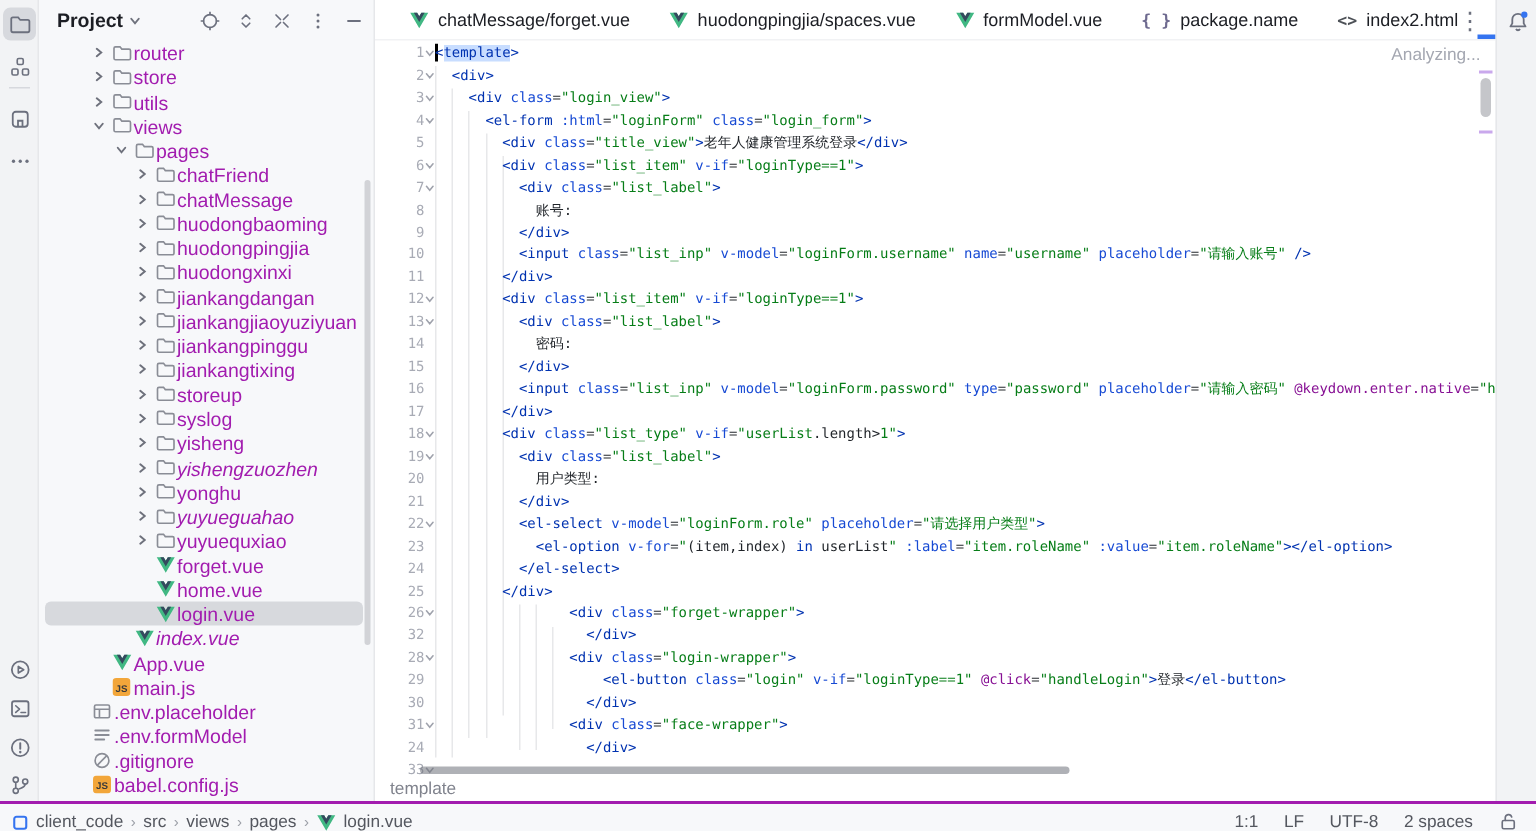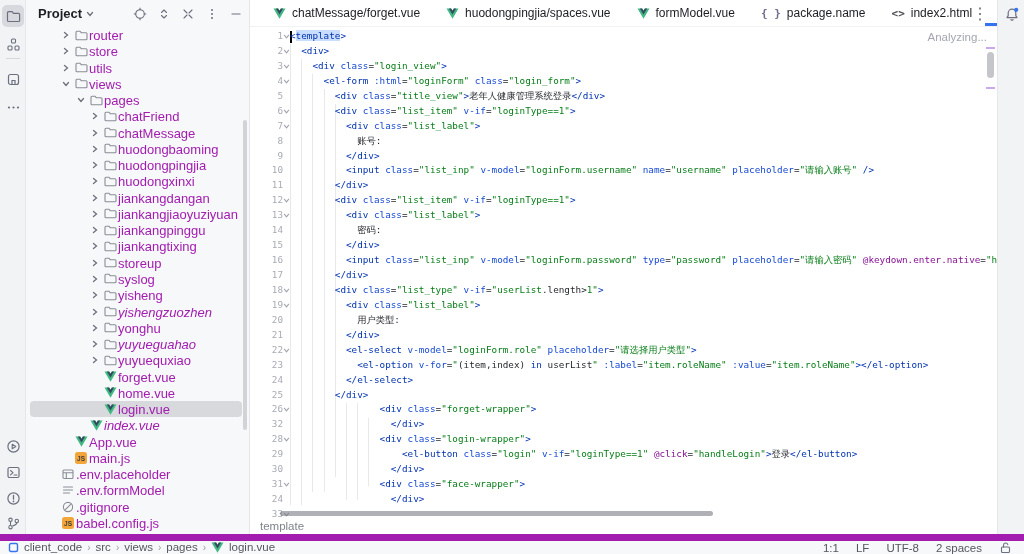--- a/index.html
+++ b/index.html
@@ -62,21 +62,21 @@
   .c-hl { color:#0032b0; background:#c8ddff; }
   .caret { display:inline-block; width:1.5px; height:12px; background:#000; vertical-align:middle; margin-right:-1.5px; }
   .guide { position:absolute; width:1px; background:#e7e8ea; }
   .analyzing { position:absolute; top:31px; right:10px; font-size:11.5px; color:#a4a7b1; }
   .vscroll { position:absolute; right:3px; top:52px; width:7px; height:26px; background:#c5c6ca; border-radius:4px; }
   .mark { position:absolute; right:2px; width:9px; height:2px; background:#c9a8ec; }
   .hscroll { position:absolute; left:30px; top:511px; width:433px; height:5px; background:rgba(110,113,122,.55); border-radius:3px; }
   .breadcrumbs { position:absolute; left:0; bottom:0; width:100%; height:17px; background:#fff; display:flex; align-items:center; }
   .breadcrumbs span { margin-left:10px; font-size:11.5px; color:#80838d; }
   
-  .status { position:absolute; left:0; top:534px; width:1024px; height:20px; background:#f7f8fa; border-top:7px solid #a21caf; display:flex; align-items:flex-start; font-size:11.5px; color:#54575f; }
+  .status { position:absolute; left:0; top:534px; width:1024px; height:20px; background:#f7f8fa; border-top:2px solid #a21caf; display:flex; align-items:flex-end; font-size:11.5px; color:#54575f; }
   .status-left { display:flex; align-items:center; gap:5px; margin-left:8px; }
   .crumb { display:flex; align-items:center; gap:5px; }
   .crumb-sep { color:#9ca0a8; font-size:10px; }
   .status-right { margin-left:auto; display:flex; align-items:center; gap:17px; margin-right:12px; }
   
   .topline { position:absolute; left:250px; top:0; width:404px; height:1.5px; background:#2b2d30; }
   .topline-blue { position:absolute; left:984px; top:0; width:12px; height:2px; background:#3574f0; }
   svg { display:block; }
 </style>
 </head>

